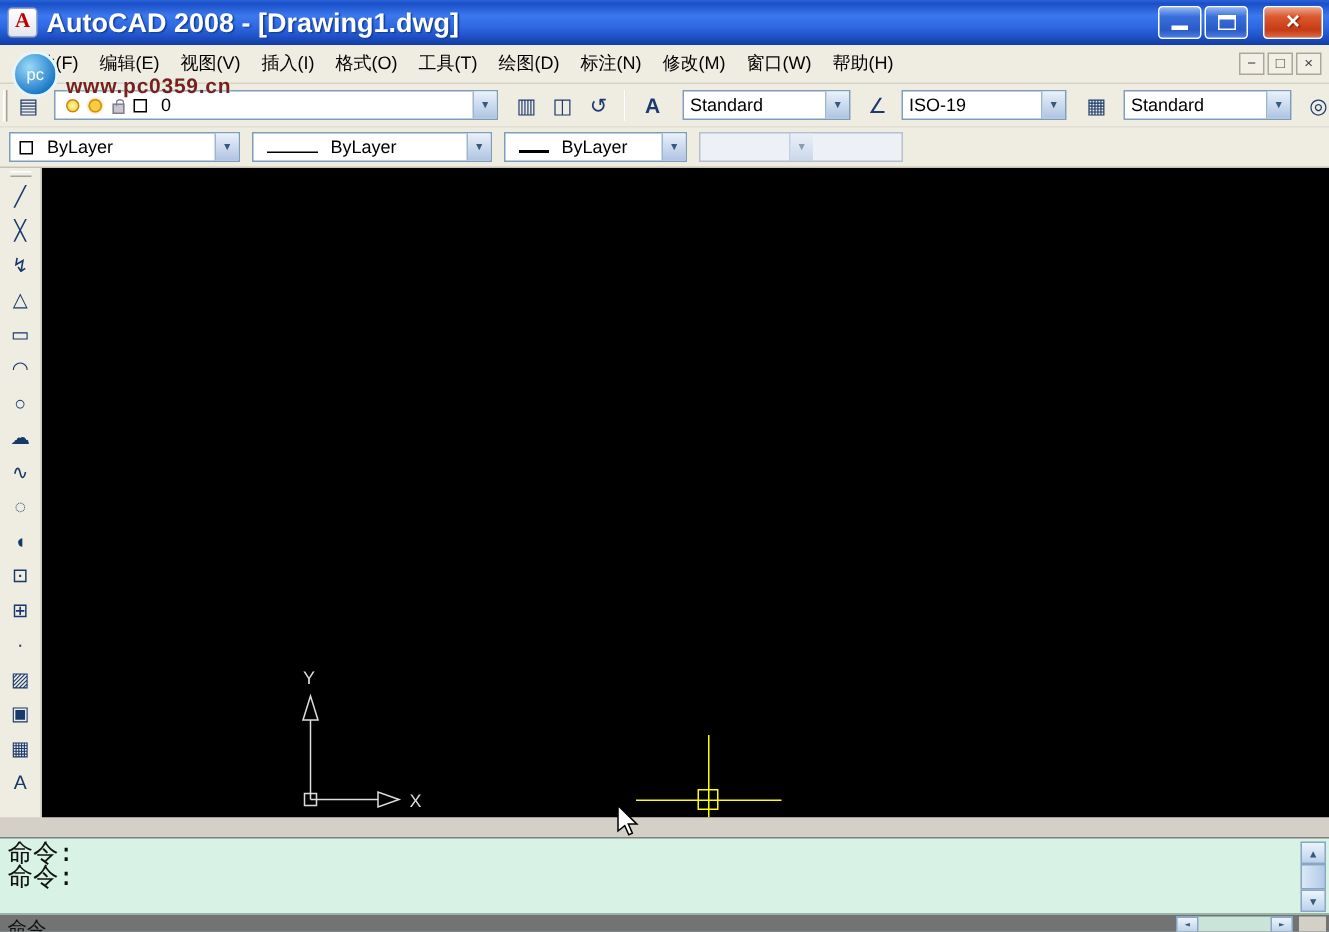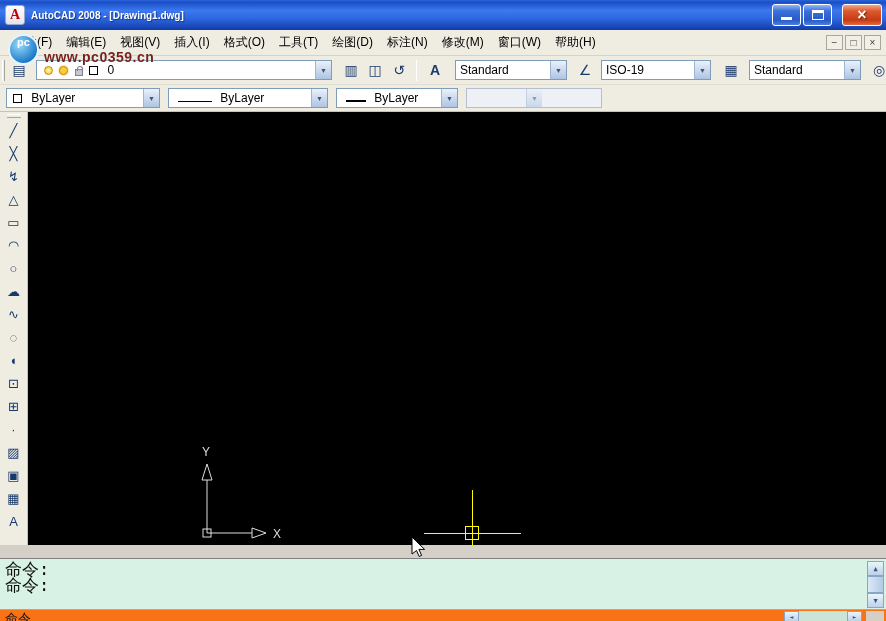--- a/index.html
+++ b/index.html
@@ -8,21 +8,21 @@
          font-size:12px; color:#000; }
 
   
   .titlebar { position:absolute; left:0; top:0; width:886px; height:30px;
     background:linear-gradient(180deg,#2A63D8 0%,#1A4FC8 8%,#3C78EE 35%,#2E68E2 60%,#1A4ABC 88%,#123C9E 100%);
     display:flex; align-items:center; }
   .app-icon { width:20px; height:20px; margin-left:5px; border-radius:3px;
     background:linear-gradient(#FFFFFF,#E4E4EE); border:1px solid #9AA8C8;
     display:flex; align-items:center; justify-content:center;
     color:#C00000; font-weight:bold; font-size:14px; font-family:"Liberation Serif",serif; }
-  .title { color:#FFFFFF; font-size:10px; font-weight:bold; margin-left:6px;
+  .title { color:#FFFFFF; font-size:18px; font-weight:bold; margin-left:6px;
     text-shadow:1px 1px 1px #123A8C; white-space:nowrap; }
   .win-controls { position:absolute; right:4px; top:4px; display:flex; align-items:center; }
   .wbtn { width:29px; height:22px; border-radius:3px; border:1px solid #FFFFFF;
     display:flex; align-items:center; justify-content:center; margin-left:2px; }
   .wbtn.min, .wbtn.max { background:linear-gradient(180deg,#93B6F6 0%,#3A70DC 30%,#2A5AC6 75%,#4A7EE0 100%); }
   .wbtn.close { width:40px; margin-left:10px;
     background:linear-gradient(180deg,#F2A58C 0%,#DC5A30 30%,#C63A14 75%,#E06A40 100%); }
   .g-min { width:11px; height:3px; background:#FFF; align-self:flex-end; margin:0 auto 5px auto; }
   .g-max { width:12px; height:10px; border:1px solid #FFF; border-top:3px solid #FFF; }
   .g-close { color:#FFF; font-size:16px; font-weight:bold; line-height:1; text-shadow:1px 1px 1px #802000; }
@@ -87,33 +87,33 @@
   .cmd-history { position:absolute; left:5px; top:2px; right:24px; height:46px; overflow:hidden; }
   .cmd-line { font-size:17px; line-height:16px; color:#101010; white-space:pre; }
   .vscroll { position:absolute; right:2px; top:2px; width:17px; height:47px; background:#CBE4DA; }
   .sc-btn { position:absolute; left:0; width:17px; height:15px;
     background:linear-gradient(180deg,#ECF4FB,#BCD2EA); border:1px solid #8AA6C6;
     display:flex; align-items:center; justify-content:center; font-size:7px; color:#38587C; }
   .sc-up { top:0; } .sc-down { bottom:0; }
   .sc-thumb { position:absolute; left:0; top:15px; width:17px; height:17px;
     background:linear-gradient(90deg,#DCE9F6,#B2CAE6); border:1px solid #8AA6C6; }
   .cmd-input-row { position:absolute; left:0; top:50px; width:886px; height:13px;
-    border-top:1px solid #94B4A6; background:#f97316; overflow:hidden;text-align:center; }
+    border-top:1px solid #94B4A6; background:#737373; overflow:hidden;text-align:center; }
   .cmd-input-text { position:absolute; left:5px; top:0; font-size:13px; color:#101010; }
   .hscroll { position:absolute; right:24px; top:1px; width:78px; height:11px; background:#CBE4DA; display:flex; }
   .h-btn { width:15px; height:11px; background:linear-gradient(180deg,#ECF4FB,#BCD2EA);
     border:1px solid #8AA6C6; display:flex; align-items:center; justify-content:center; font-size:6px; color:#38587C; }
   .h-track { flex:1; }
   .corner { position:absolute; right:2px; top:1px; width:18px; height:11px; background:#D4D0C8; }
 
   
   .wm-logo { position:absolute; left:8px; top:34px; width:31px; height:31px; border-radius:50%;
     background:radial-gradient(circle at 35% 32%,#9ADAF8,#1876C6 75%); border:2px solid #E6F4FC;
-    z-index:60; display:flex; align-items:flex-start; justify-content:center;
-    color:#FFFFFF; font-weight:bold; font-size:11px; }
+    z-index:60; display:flex; align-items:center; justify-content:center;
+    color:#FFFFFF; font-weight:normal; font-size:11px; }
   .wm-text { position:absolute; left:44px; top:49px; z-index:60; color:#7f1d1d; font-size:14px;
     font-weight:bold; letter-spacing:.5px; text-shadow:0 0 2px #D8FFE8; }
   .cursor { position:absolute; left:411px; top:536px; z-index:70; }
 </style>
 </head>
 <body>
 
 <div class="app">
 
   <div class="titlebar">

